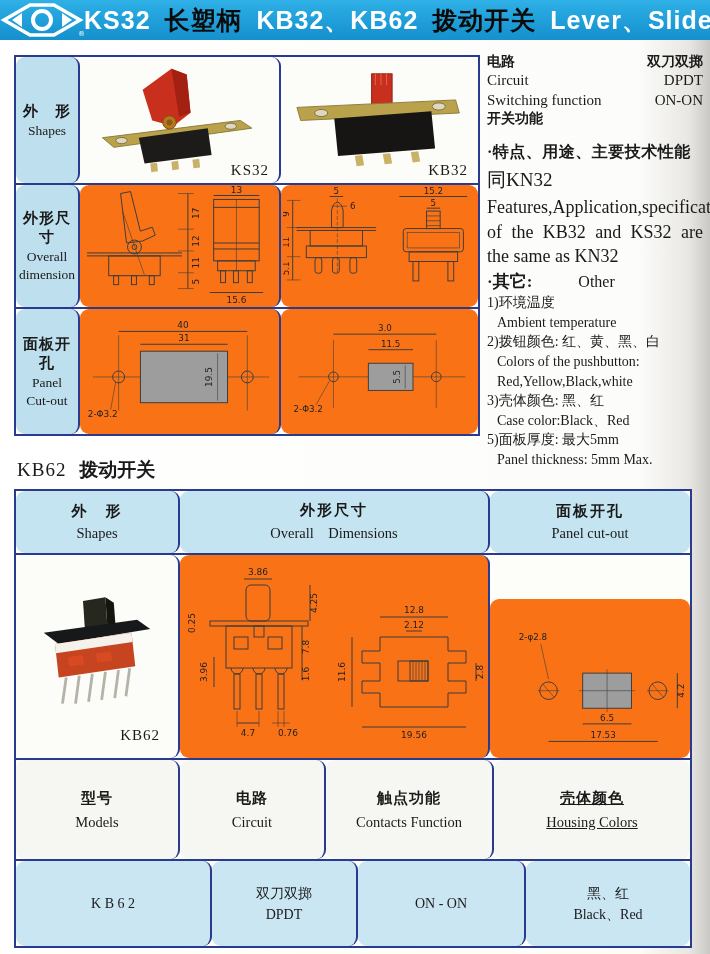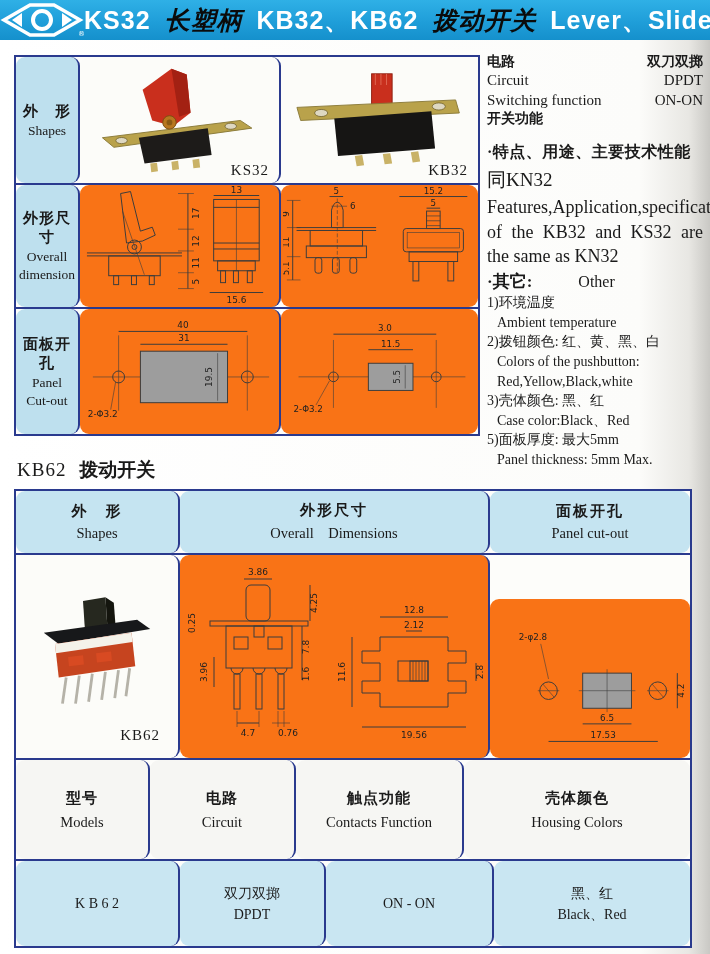--- a/index.html
+++ b/index.html
@@ -8,21 +8,21 @@
   .page { position:relative; width:710px; height:954px; overflow:hidden;
           background:linear-gradient(90deg,#ffffff 0%,#fcfcfa 90%,#e8e7e3 97%,#c9c8c4 100%); }
 
   
   .header { position:absolute; top:0; left:0; width:710px; height:40px;
             background:linear-gradient(180deg,#2fb0e6 0%,#1f9ed9 55%,#1590cc 100%);
             display:flex; align-items:center; font-family:"Liberation Sans",sans-serif; }
   .logo-wrap { width:92px; display:flex; justify-content:center; }
   .title { flex:1; font-size:25px; letter-spacing:1px; white-space:nowrap; }
   .title .w { color:#ffffff; font-weight:bold; }
-  .title .b { color:#0b0b0b; font-weight:bold; font-style:italic; margin:16px 6px; }
+  .title .b { color:#0b0b0b; font-weight:bold; margin:16px 6px; }
   .tbl { position:absolute; border:2px solid #2a3a8e; background:#fdfdfa; }
   .row { display:flex; border-bottom:2px solid #2a3a8e; }
   .row:last-child { border-bottom:none; }
   .cell { border-right:2px solid #2a3a8e; position:relative;border-radius:9px; }
   .cell:last-child { border-right:none; }
   .label-cell { background:#bee0ee; display:flex; flex-direction:column;
                 align-items:center; justify-content:center; text-align:center; }
   .label-cell .cn { font-size:15px; font-weight:bold; letter-spacing:1px; }
   .label-cell .en { font-size:13.5px; margin-top:2px; line-height:1.15; }
   .photo-cell { display:flex; align-items:center; justify-content:center; background:#fcfcf9; }
@@ -410,40 +410,40 @@
             <text x="120" y="131">6.5</text>
           <line x1="60" y1="152" x2="172" y2="152"></line>
             <text x="116" y="149">17.53</text>
           <line x1="192" y1="82" x2="192" y2="118"></line>
           <text transform="rotate(-90 199 100)" x="199" y="100">4.2</text>
         </svg>
       </div>
     </div>
 
     <div class="row" style="height:101px;">
-      <div class="cell mod-cell" style="width:134px;">
+      <div class="cell mod-cell" style="width:164px;">
         <div class="cn">型号</div>
         <div class="en">Models</div>
       </div>
       <div class="cell mod-cell" style="width:146px;">
         <div class="cn">电路</div>
         <div class="en">Circuit</div>
       </div>
       <div class="cell mod-cell" style="width:168px;">
         <div class="cn">触点功能</div>
         <div class="en">Contacts Function</div>
       </div>
-      <div class="cell mod-cell" style="flex:1;">
+      <div class="cell mod-cell" style="flex:1;text-decoration:underline;">
         <div class="cn">壳体颜色</div>
         <div class="en">Housing Colors</div>
       </div>
     </div>
 
     <div class="row" style="height:85px;">
-      <div class="cell dat-cell" style="width:164px;">
+      <div class="cell dat-cell" style="width:196px;">
         <div>K B 6 2</div>
       </div>
       <div class="cell dat-cell" style="width:146px;">
         <div>双刀双掷</div>
         <div>DPDT</div>
       </div>
       <div class="cell dat-cell" style="width:168px;">
         <div>ON - ON</div>
       </div>
       <div class="cell dat-cell" style="flex:1;">

